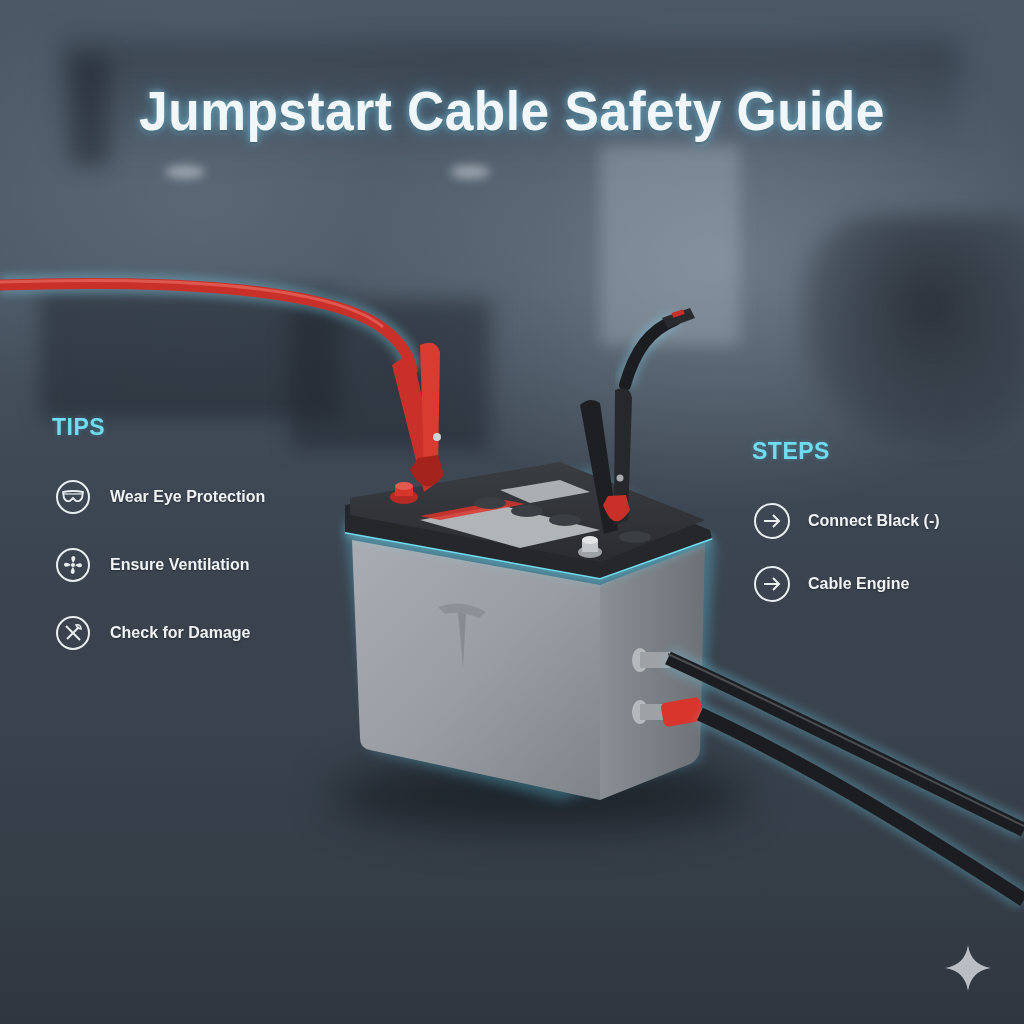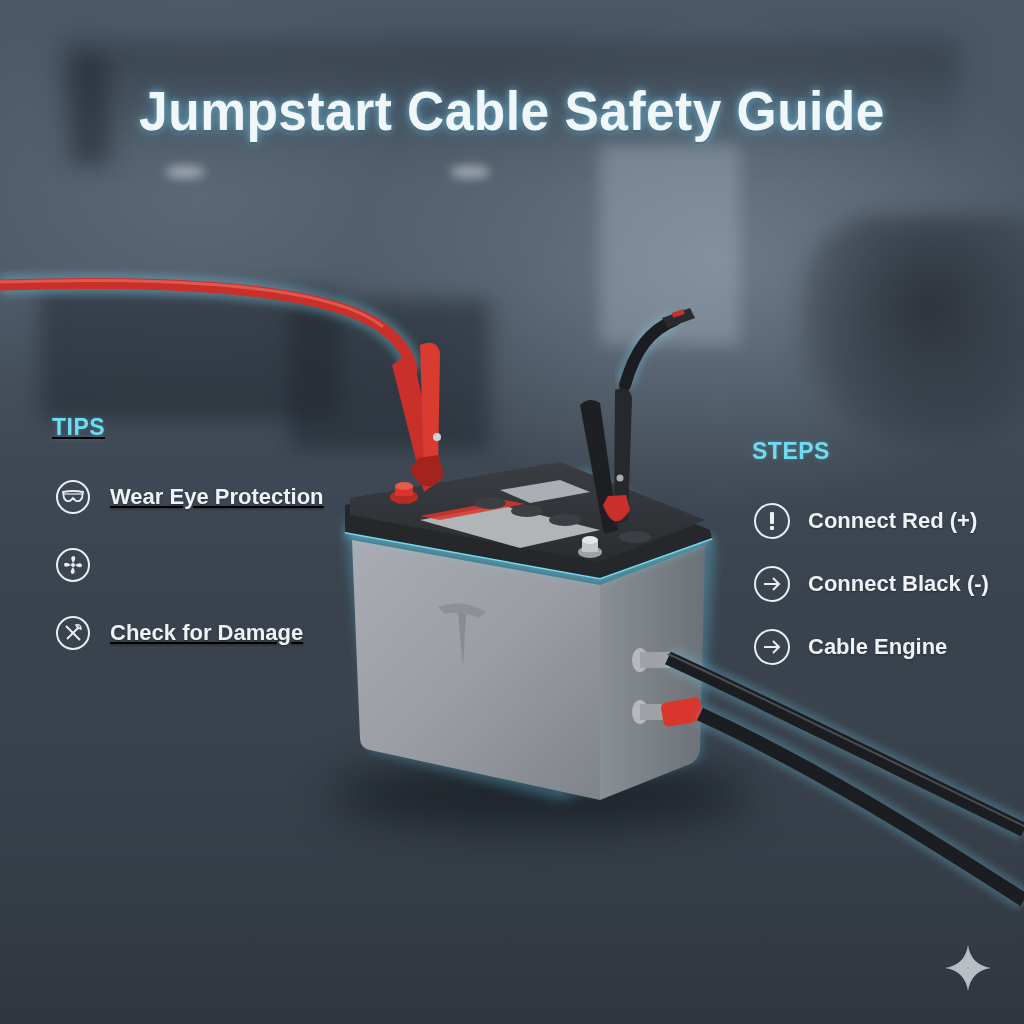--- a/index.html
+++ b/index.html
@@ -47,37 +47,37 @@
 
   
   .title {
     position: absolute; left: 0; right: 0; top: 78px; text-align: center;
     font-size: 56px; font-weight: 700; color: #f1f6f8; letter-spacing: 0.5px;
     text-shadow: 0 0 8px rgba(120,200,230,0.75), 0 0 18px rgba(90,180,220,0.45), 0 2px 2px rgba(0,0,0,0.3);
     transform: scaleX(0.92); transform-origin: center;
   }
 
   .panel { position: absolute; }
-  .panel-tips { left: 52px; top: 414px; text-decoration: underline; }
+  .panel-tips { left: 52px; top: 414px; }
   .panel-steps { left: 752px; top: 438px; }
   .panel-heading {
     font-size: 23px; font-weight: 700; color: #6fdcf0; letter-spacing: 0.5px;
     text-shadow: 0 0 4px rgba(80,200,230,0.35);
     margin-bottom: 36px;
   }
   .item { display: flex; align-items: center; height: 40px; margin-bottom: 28px; }
   .panel-steps .item { margin-bottom: 23px; }
   .icon-circle {
     width: 34px; height: 34px; border: 2px solid #e9eef1; border-radius: 50%;
     box-sizing: border-box; display: flex; align-items: center; justify-content: center;
     margin-right: 20px; flex: 0 0 auto; margin-left: 4px;
   }
   .panel-steps .icon-circle { width: 36px; height: 36px; margin-left: 2px; margin-right: 18px; }
   .item-label {
-    font-size: 22px; font-weight: 700; color: #f0f3f5;
+    font-size: 16px; font-weight: 700; color: #f0f3f5;
     text-shadow: 0 1px 2px rgba(0,0,0,0.35);
   }
   .sparkle { position: absolute; left: 943px; top: 943px; width: 50px; height: 50px; }
 </style>
 </head>
 <body>
 
 <div class="scene">
   <div class="bg-wall"></div>
   <div class="bg-ceiling"></div>
@@ -198,46 +198,38 @@
   <div class="item">
     <span class="icon-circle">
       <svg width="22" height="22" viewBox="0 0 22 22">
         <circle cx="11" cy="11" r="2" fill="#e9eef1"></circle>
         <path d="M11 9 Q7 2 12 2 Q15 4 11 9 Z" fill="#e9eef1"></path>
         <path d="M13 11 Q20 7 20 12 Q18 15 13 11 Z" fill="#e9eef1"></path>
         <path d="M11 13 Q15 20 10 20 Q7 18 11 13 Z" fill="#e9eef1"></path>
         <path d="M9 11 Q2 15 2 10 Q4 7 9 11 Z" fill="#e9eef1"></path>
       </svg>
     </span>
+    <span class="item-label">Ensure Ventilation</span>
   </div>
 
   <div class="item">
     <span class="icon-circle">
       <svg width="20" height="20" viewBox="0 0 20 20">
         <line x1="3" y1="3" x2="17" y2="17" stroke="#e9eef1" stroke-width="2"></line>
         <line x1="16" y1="4" x2="4" y2="16" stroke="#e9eef1" stroke-width="2"></line>
         <path d="M13 2 Q18 1 18 6 L15 5 Z" fill="none" stroke="#e9eef1" stroke-width="1.5"></path>
       </svg>
     </span>
     <span class="item-label">Check for Damage</span>
   </div>
 </div>
 
 <div class="panel panel-steps">
   <div class="panel-heading">STEPS</div>
 
-  <div class="item">
-    <span class="icon-circle">
-      <svg width="8" height="20" viewBox="0 0 8 20">
-        <rect x="2" y="1" width="4" height="12" rx="1" fill="#e9eef1"></rect>
-        <rect x="2" y="15" width="4" height="4" rx="1" fill="#e9eef1"></rect>
-      </svg>
-    </span>
-    <span class="item-label">Connect Red (+)</span>
-  </div>
 
   <div class="item">
     <span class="icon-circle">
       <svg width="20" height="16" viewBox="0 0 20 16">
         <line x1="2" y1="8" x2="17" y2="8" stroke="#e9eef1" stroke-width="2"></line>
         <polyline points="11,2 17,8 11,14" fill="none" stroke="#e9eef1" stroke-width="2"></polyline>
       </svg>
     </span>
     <span class="item-label">Connect Black (-)</span>
   </div>

